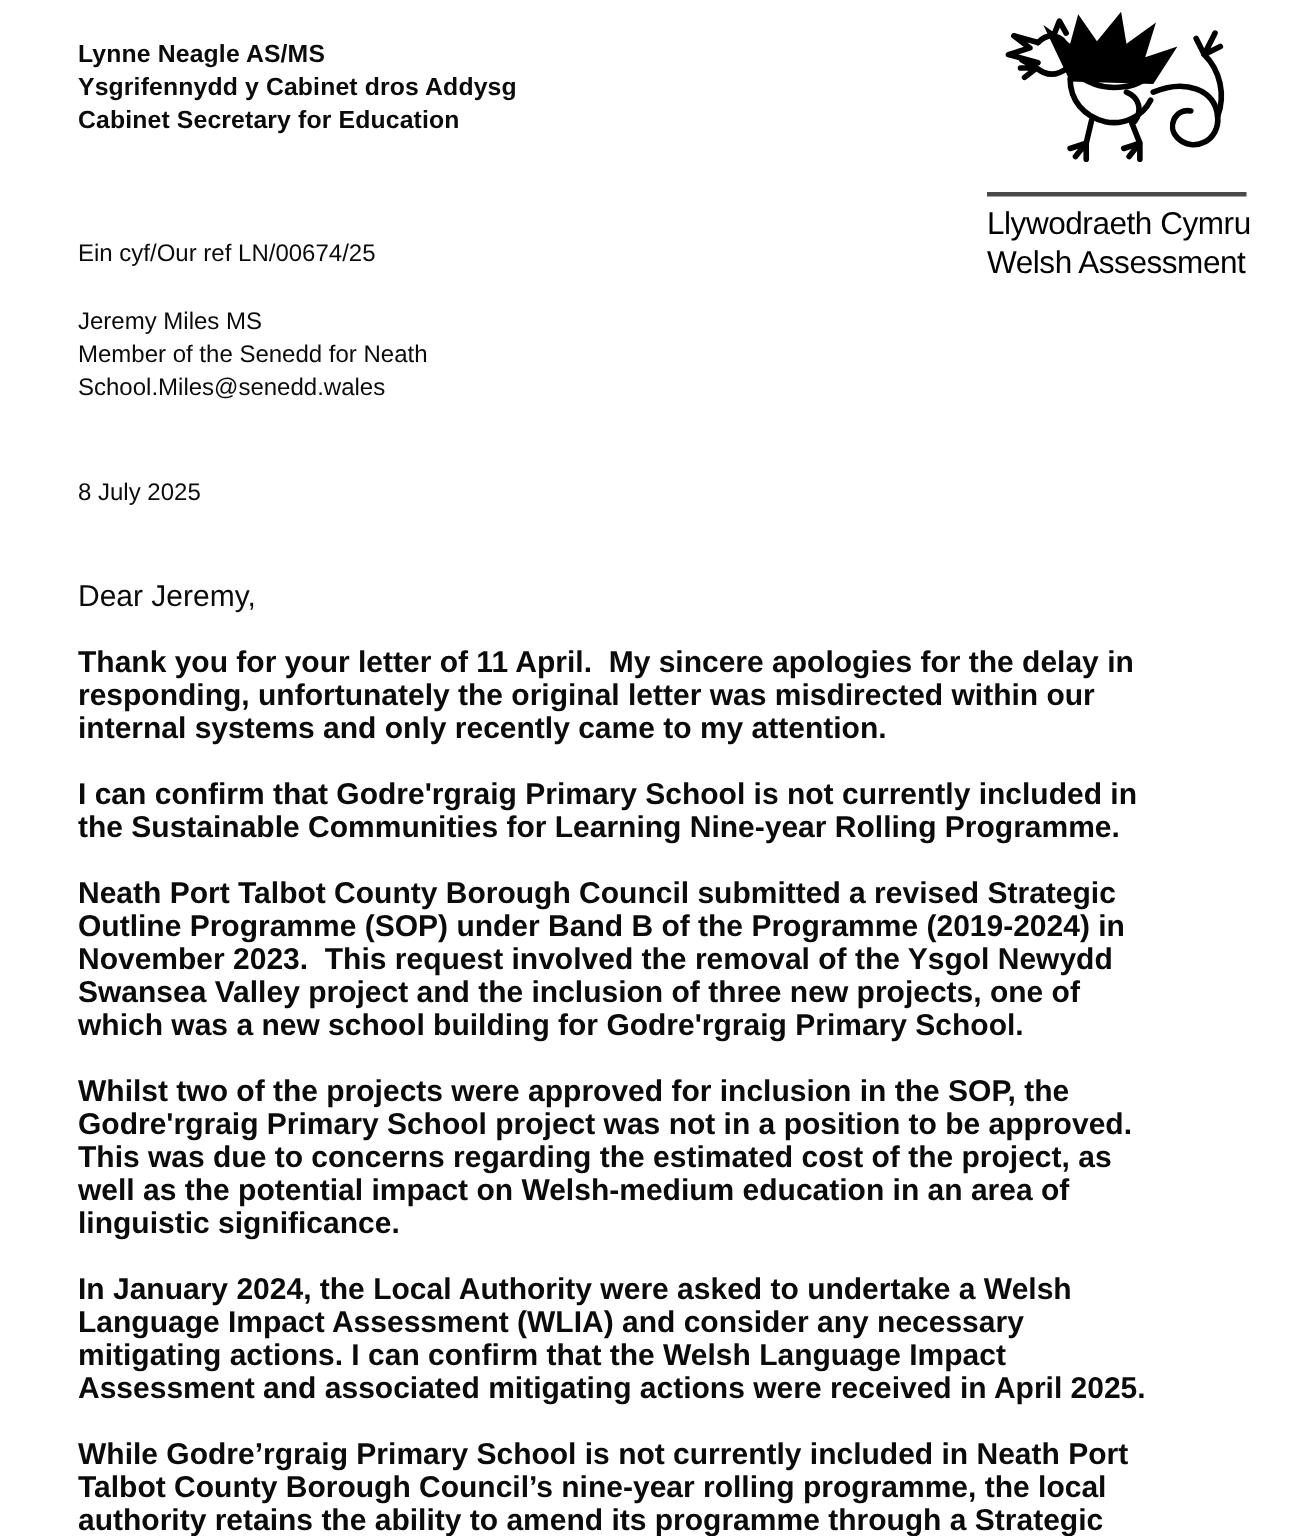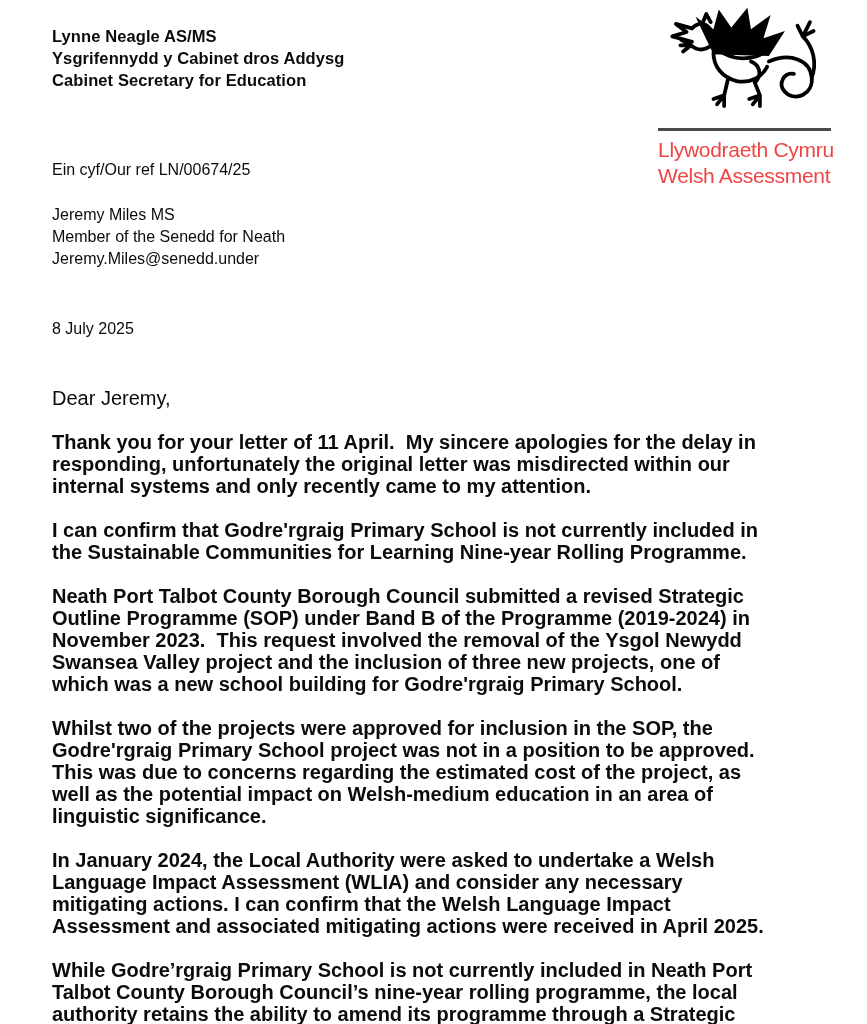--- a/index.html
+++ b/index.html
@@ -32,21 +32,21 @@
   .logo-dragon{display:block;margin:0 auto;}
   .logo-rule{
     height:3px;
     background:#4a4a4a;
     margin:4px 0 6px 0;
     width:173px;
   }
   .logo-text{
     font-size:21px;
     line-height:26px;
-    color:#ef4444;
+    color:#000000;
     letter-spacing:-0.3px;
   }
   
   .ref-line{margin-top:68px;font-size:16px;line-height:22px;}
   .recipient-block{margin-top:23px;font-size:16px;line-height:22px;}
   .letter-date{margin-top:48px;font-size:16px;line-height:22px;}
   .salutation{margin-top:47px;font-size:20px;line-height:22px;}
   
   .para{
     margin:22px 0 0 0;
@@ -108,21 +108,21 @@
       <div>Lynne Neagle AS/MS</div>
       <div>Ysgrifennydd y Cabinet dros Addysg</div>
       <div>Cabinet Secretary for Education</div>
     </div>
 
     <div class="ref-line">Ein cyf/Our ref LN/00674/25</div>
 
     <div class="recipient-block">
       <div>Jeremy Miles MS</div>
       <div>Member of the Senedd for Neath</div>
-      <div>Jeremy.Miles@senedd.under</div>
+      <div>School.Miles@senedd.wales</div>
     </div>
 
     <div class="letter-date">8 July 2025</div>
 
     <div class="salutation">Dear Jeremy,</div>
 
     <div class="para">Thank you for your letter of 11 April.  My sincere apologies for the delay in responding, unfortunately the original letter was misdirected within our internal systems and only recently came to my attention.</div>
     <div class="para">I can confirm that Godre'rgraig Primary School is not currently included in the Sustainable Communities for Learning Nine-year Rolling Programme.</div>
     <div class="para">Neath Port Talbot County Borough Council submitted a revised Strategic Outline Programme (SOP) under Band B of the Programme (2019-2024) in November 2023.  This request involved the removal of the Ysgol Newydd Swansea Valley project and the inclusion of three new projects, one of which was a new school building for Godre'rgraig Primary School.</div>
     <div class="para">Whilst two of the projects were approved for inclusion in the SOP, the Godre'rgraig Primary School project was not in a position to be approved.  This was due to concerns regarding the estimated cost of the project, as well as the potential impact on Welsh-medium education in an area of linguistic significance.</div>

